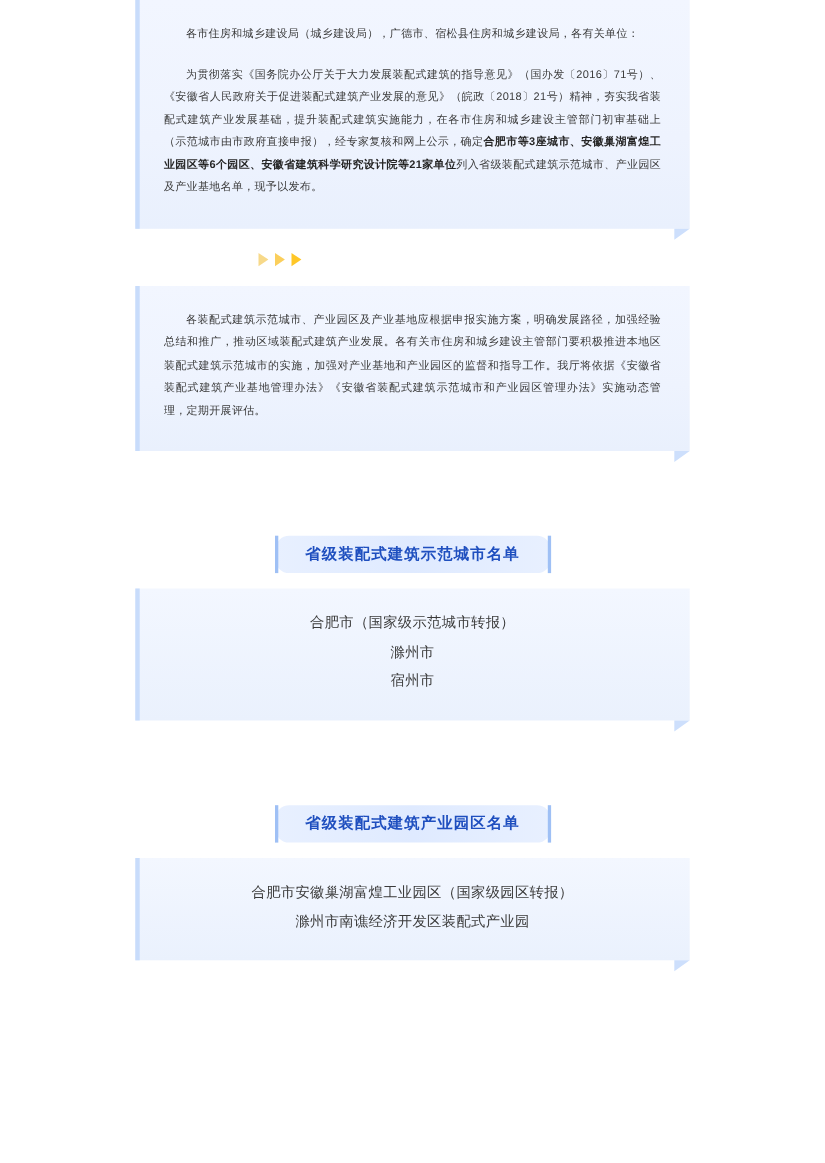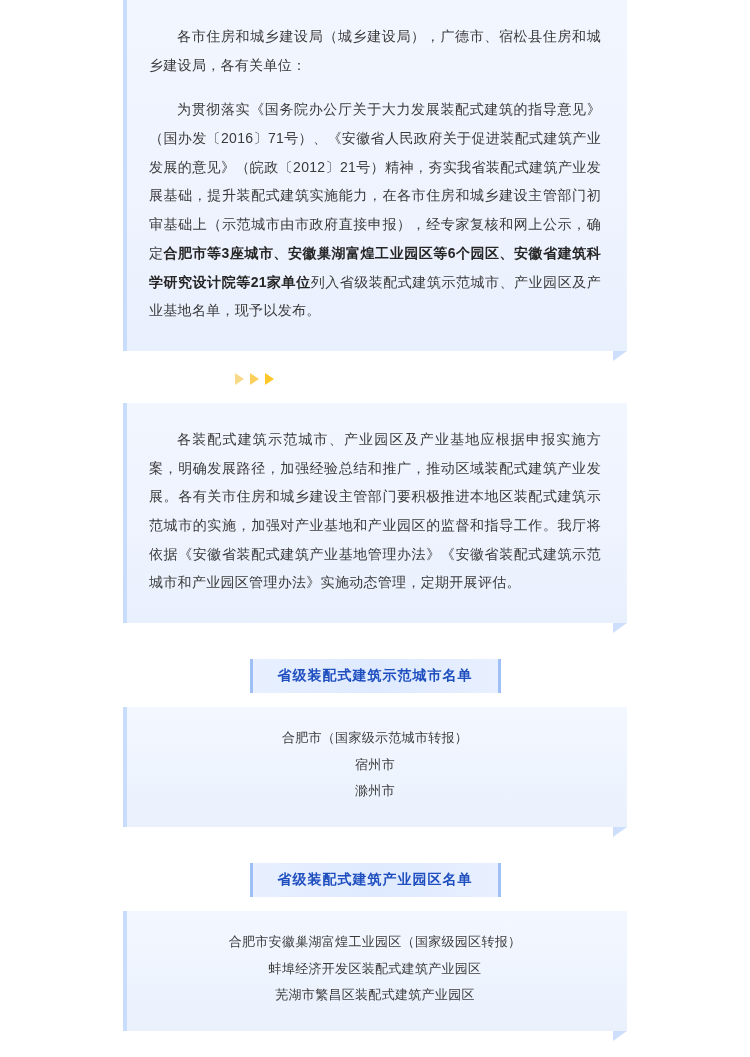--- a/index.html
+++ b/index.html
@@ -44,21 +44,21 @@
     content: "";
     position: absolute;
     right: 0;
     bottom: -10px;
     width: 0;
     height: 0;
     border-left: 14px solid #cddffc;
     border-bottom: 10px solid transparent;
   }
   .card-inner {
-    font-size: 14px;
+    font-size: 10px;
     line-height: 2.05;
     color: #3a3a3a;
     text-align: justify;
     letter-spacing: 0.3px;
   }
   .card-inner p {
     margin: 0 0 16px 0;
     text-indent: 2em;
   }
   .card-inner p:last-child { margin-bottom: 0; }
@@ -92,22 +92,23 @@
     justify-content: center;
   }
   .pill {
     display: inline-block;
     background: linear-gradient(90deg, #e8f0ff 0%, #dfeaff 50%, #e8f0ff 100%);
     color: #1f4fbf;
     font-weight: bold;
     font-size: 14px;
     letter-spacing: 1px;
     padding: 8px 28px;
-    border-radius: 3px;
+    border-radius: 13px;
     position: relative;
+    margin-top: 41px;
   }
   .pill::before, .pill::after {
     content: "";
     position: absolute;
     top: 0; bottom: 0;
     width: 3px;
     background: #9fc0f5;
   }
   .pill::before { left: 0; }
   .pill::after { right: 0; }
@@ -146,21 +147,21 @@
   }
 </style>
 </head>
 <body>
 
 <div class="page">
 
   <div class="card">
     <div class="card-inner">
       <p>各市住房和城乡建设局（城乡建设局），广德市、宿松县住房和城乡建设局，各有关单位：</p>
-      <p><span>为贯彻落实《国务院办公厅关于大力发展装配式建筑的指导意见》（国办发〔2016〕71号）、《安徽省人民政府关于促进装配式建筑产业发展的意见》（皖政〔2012〕21号）精神，夯实我省装配式建筑产业发展基础，提升装配式建筑实施能力，在各市住房和城乡建设主管部门初审基础上（示范城市由市政府直接申报），经专家复核和网上公示，确定</span><span class="bold">合肥市等3座城市、安徽巢湖富煌工业园区等6个园区、安徽省建筑科学研究设计院等21家单位</span><span>列入省级装配式建筑示范城市、产业园区及产业基地名单，现予以发布。</span></p>
+      <p><span>为贯彻落实《国务院办公厅关于大力发展装配式建筑的指导意见》（国办发〔2016〕71号）、《安徽省人民政府关于促进装配式建筑产业发展的意见》（皖政〔2018〕21号）精神，夯实我省装配式建筑产业发展基础，提升装配式建筑实施能力，在各市住房和城乡建设主管部门初审基础上（示范城市由市政府直接申报），经专家复核和网上公示，确定</span><span class="bold">合肥市等3座城市、安徽巢湖富煌工业园区等6个园区、安徽省建筑科学研究设计院等21家单位</span><span>列入省级装配式建筑示范城市、产业园区及产业基地名单，现予以发布。</span></p>
     </div>
   </div>
 
   <div class="arrows">
     <span class="arrow a1"></span>
     <span class="arrow a2"></span>
     <span class="arrow a3"></span>
   </div>
 
   <div class="card">
@@ -169,30 +170,29 @@
     </div>
   </div>
 
   <div class="gap-36"></div>
 
   <div class="pill-wrap">
     <div class="pill">省级装配式建筑示范城市名单</div>
   </div>
   <div class="listcard">
     <div class="row">合肥市（国家级示范城市转报）</div>
+    <div class="row">滁州市</div>
     <div class="row">宿州市</div>
-    <div class="row">滁州市</div>
   </div>
 
   <div class="gap-36"></div>
 
   <div class="pill-wrap">
     <div class="pill">省级装配式建筑产业园区名单</div>
   </div>
   <div class="listcard">
     <div class="row">合肥市安徽巢湖富煌工业园区（国家级园区转报）</div>
-    <div class="row">蚌埠经济开发区装配式建筑产业园区</div>
-    <div class="row">芜湖市繁昌区装配式建筑产业园区</div>
+    <div class="row">滁州市南谯经济开发区装配式产业园</div>
   </div>
 
   <div class="gap-36"></div>
 
 </div>
 
 </body></html>

